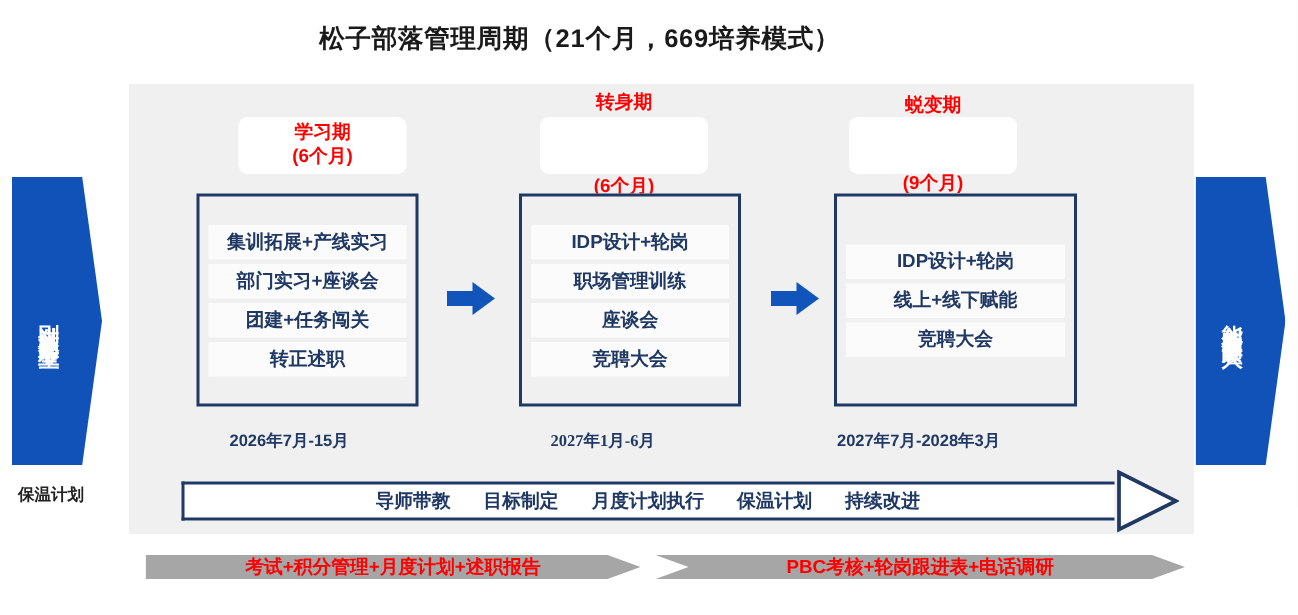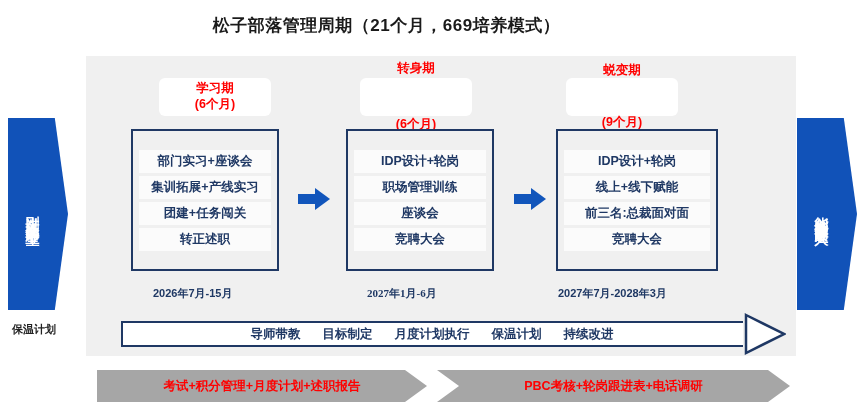--- a/index.html
+++ b/index.html
@@ -220,21 +220,21 @@
     font-weight: bold;
     color: #1f3864;
     z-index: 3;
     white-space: nowrap;
   }
 
   
   .gray-bar {
     position: absolute;
     top: 370px;
-    height: 32px;
+    height: 16px;
     background: #a6a6a6;
     display: flex;
     align-items: center;
     justify-content: center;
     color: #ff0000;
     font-size: 12.5px;
     font-weight: bold;
     white-space: nowrap;
   }
   .gb1 {
@@ -273,37 +273,36 @@
 <div class="phase-header ph2">
   <span>转身期</span>
   <span>(6个月)</span>
 </div>
 <div class="phase-header ph3">
   <span>蜕变期</span>
   <span>(9个月)</span>
 </div>
 
 <div class="phase-box pb1">
+  <div class="item">集训拓展+产线实习</div>
   <div class="item">部门实习+座谈会</div>
-  <div class="item">集训拓展+产线实习</div>
   <div class="item">团建+任务闯关</div>
   <div class="item">转正述职</div>
 </div>
 
 <div class="phase-box pb2">
   <div class="item">IDP设计+轮岗</div>
   <div class="item">职场管理训练</div>
   <div class="item">座谈会</div>
   <div class="item">竞聘大会</div>
 </div>
 
 <div class="phase-box pb3">
   <div class="item">IDP设计+轮岗</div>
   <div class="item">线上+线下赋能</div>
-  <div class="item">前三名:总裁面对面</div>
   <div class="item">竞聘大会</div>
 </div>
 
 <div class="conn-arrow ca1">
   <div class="shaft"></div>
   <div class="head"></div>
 </div>
 <div class="conn-arrow ca2">
   <div class="shaft"></div>
   <div class="head"></div>

